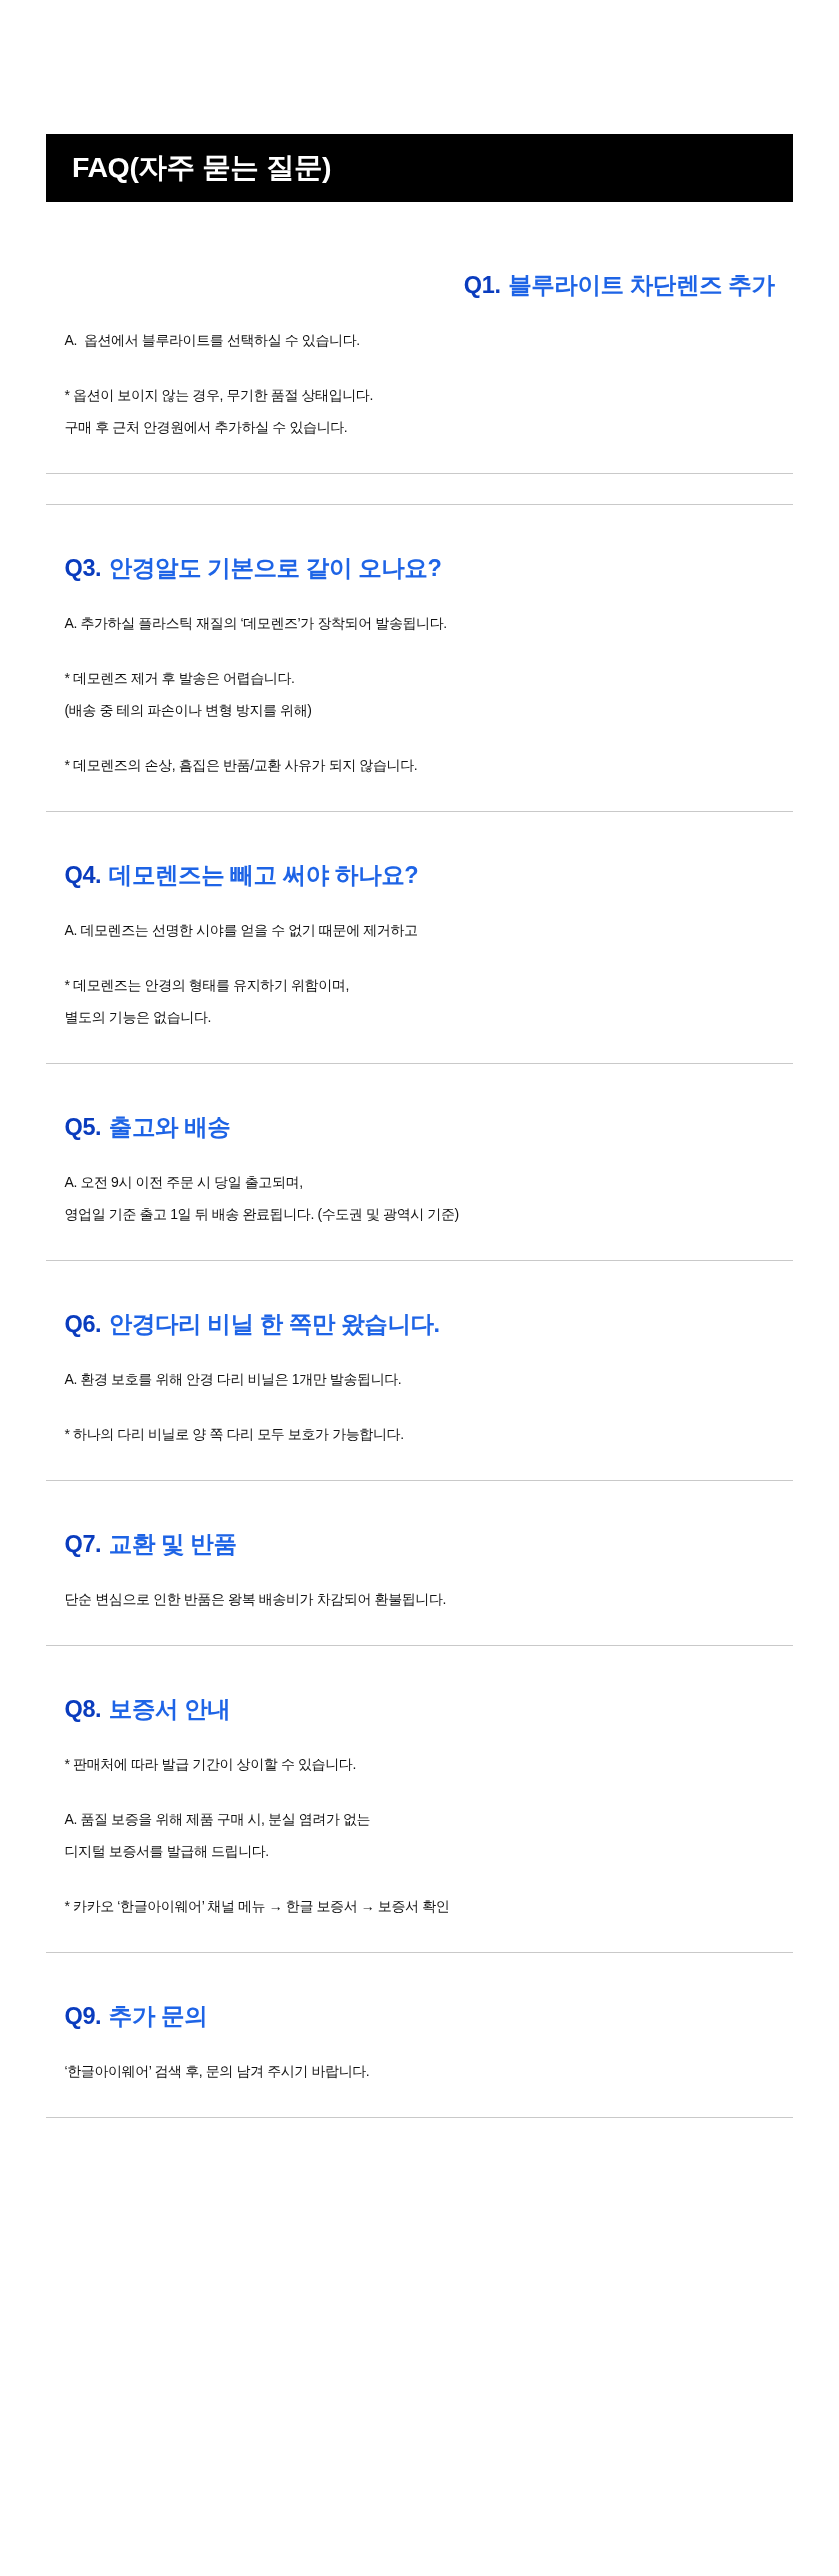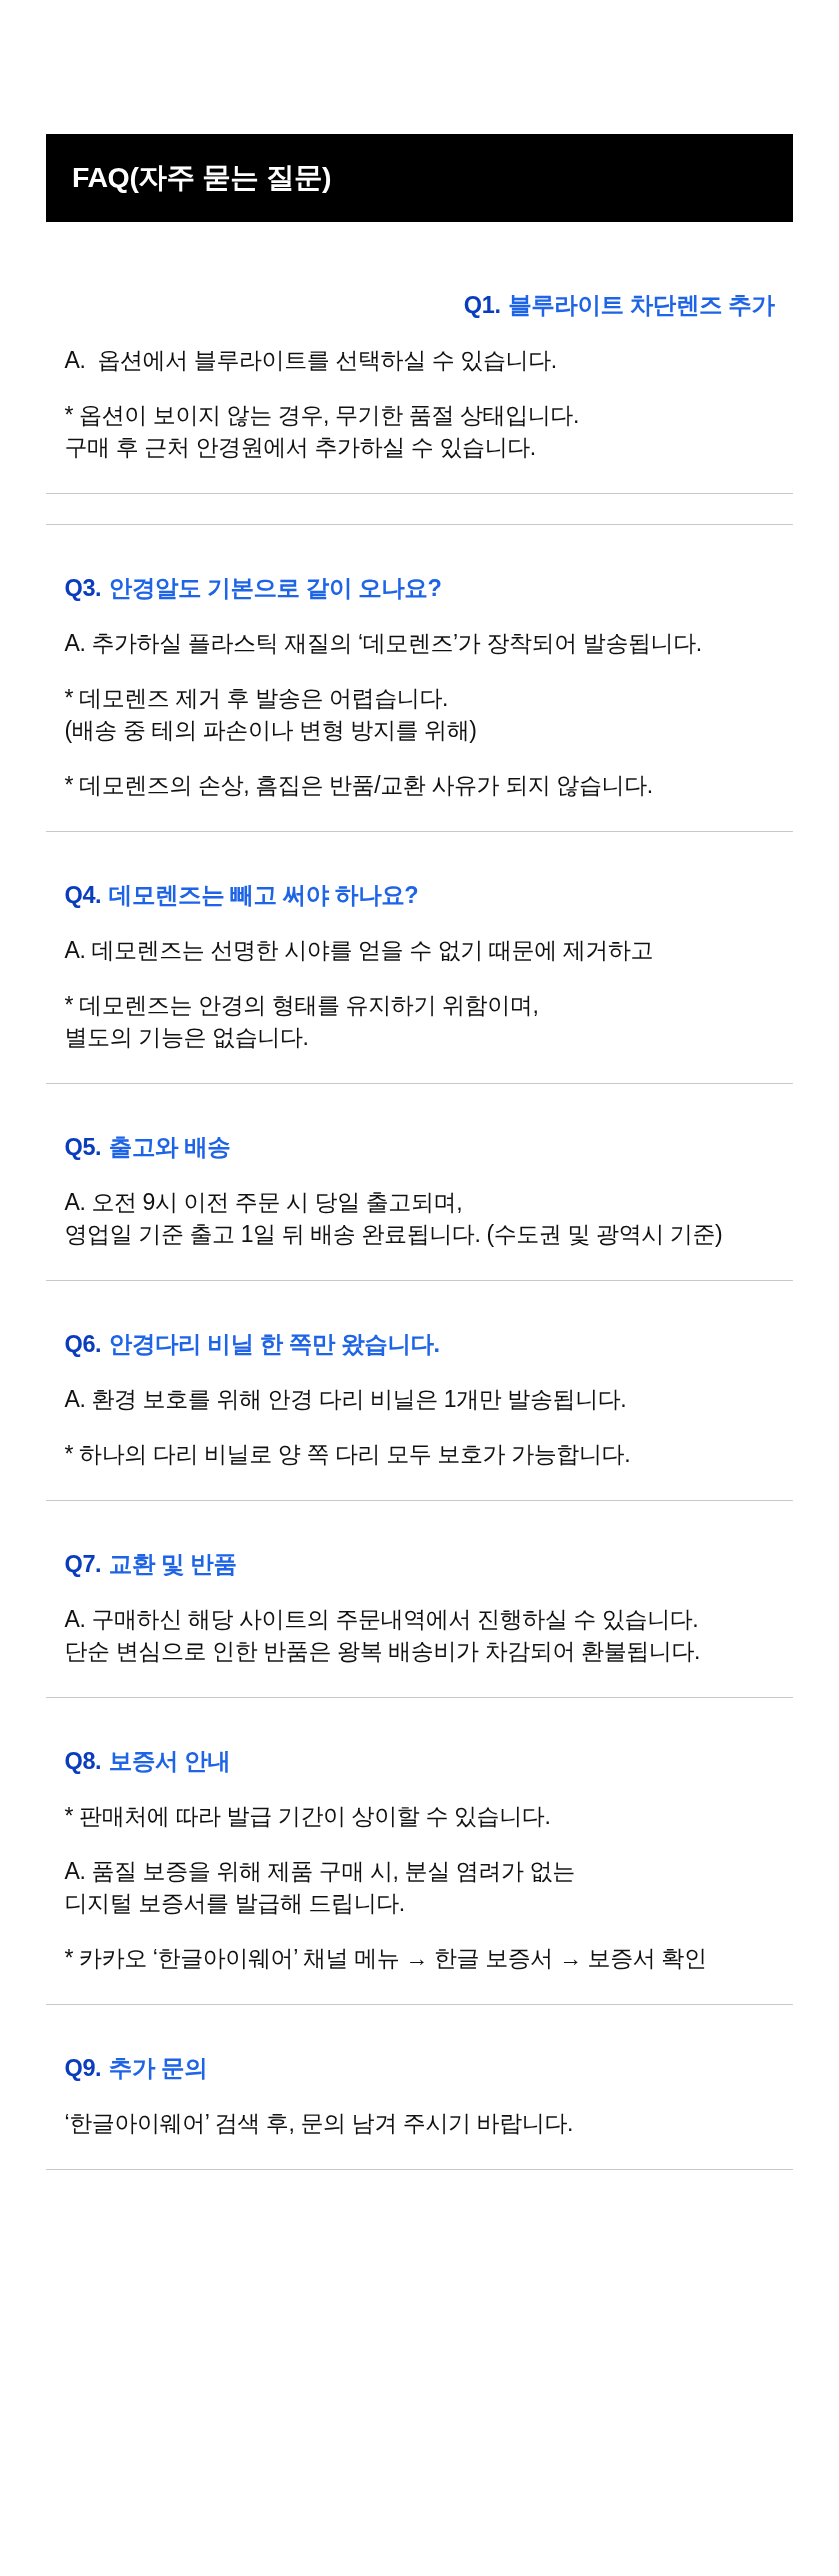--- a/index.html
+++ b/index.html
@@ -10,21 +10,21 @@
   body {
     width: 839px;
     height: 2576px;
     font-family: "Liberation Sans", "DejaVu Sans", sans-serif;
     color: #111111;
     position: relative;
     overflow: hidden;
   }
   .header-bar {
     margin: 134px 46px 0 46px;
-    height: 88px;
+    height: 68px;
     background: var(--header-bg, #000);
     color: var(--header-fg, #fff);
     display: flex;
     align-items: center;
     padding-left: 26px;
     box-sizing: border-box;
     font-size: 28.5px;
     font-weight: 700;
     letter-spacing: -0.4px;
   }
@@ -38,21 +38,21 @@
     font-size: 23.5px;
     line-height: 32px;
     font-weight: 700;
     letter-spacing: -0.4px;
   }
   .faq-section:first-child .q-title { margin-top: 67px; text-align: right; }
   .q-num  { color: var(--q-prefix, #0a3cbe); margin-right: 7.6px; }
   .q-text { color: var(--q-title, #1e64e6); }
   .para {
     margin: 23px 0 0 0;
-    font-size: 23px;
+    font-size: 14px;
     line-height: 32px;
     letter-spacing: -0.4px;
   }
   .line { display: block; }
   .seg-bold { font-weight: 400; }
   .divider {
     border: 0;
     border-top: 1.7px solid var(--divider, #c9c9c9);
     margin: 30px 0 0 0;
     height: 0;
@@ -130,21 +130,20 @@
         <p class="para">
           <span class="line"><span class="seg">* 하나의 다리 비닐로 양 쪽 다리 모두 보호가 가능합니다.</span></span>
         </p>
       </div>
       <hr class="divider">
     </section>
     <section class="faq-section">
       <div class="sec-body">
         <h2 class="q-title"><span class="q-num">Q7.</span><span class="q-text">교환 및 반품</span></h2>
         <p class="para">
-          <span class="line"><span class="seg">A. 구매하신 해당 사이트의 주문내역에서 진행하실 수 있습니다.</span></span>
           <span class="line"><span class="seg">단순 변심으로 인한 반품은 </span><span class="seg seg-bold">왕복 배송비</span><span class="seg">가 차감되어 환불됩니다.</span></span>
         </p>
       </div>
       <hr class="divider">
     </section>
     <section class="faq-section">
       <div class="sec-body">
         <h2 class="q-title"><span class="q-num">Q8.</span><span class="q-text">보증서 안내</span></h2>
         <p class="para">
           <span class="line"><span class="seg">* 판매처에 따라 발급 기간이 상이할 수 있습니다.</span></span>

